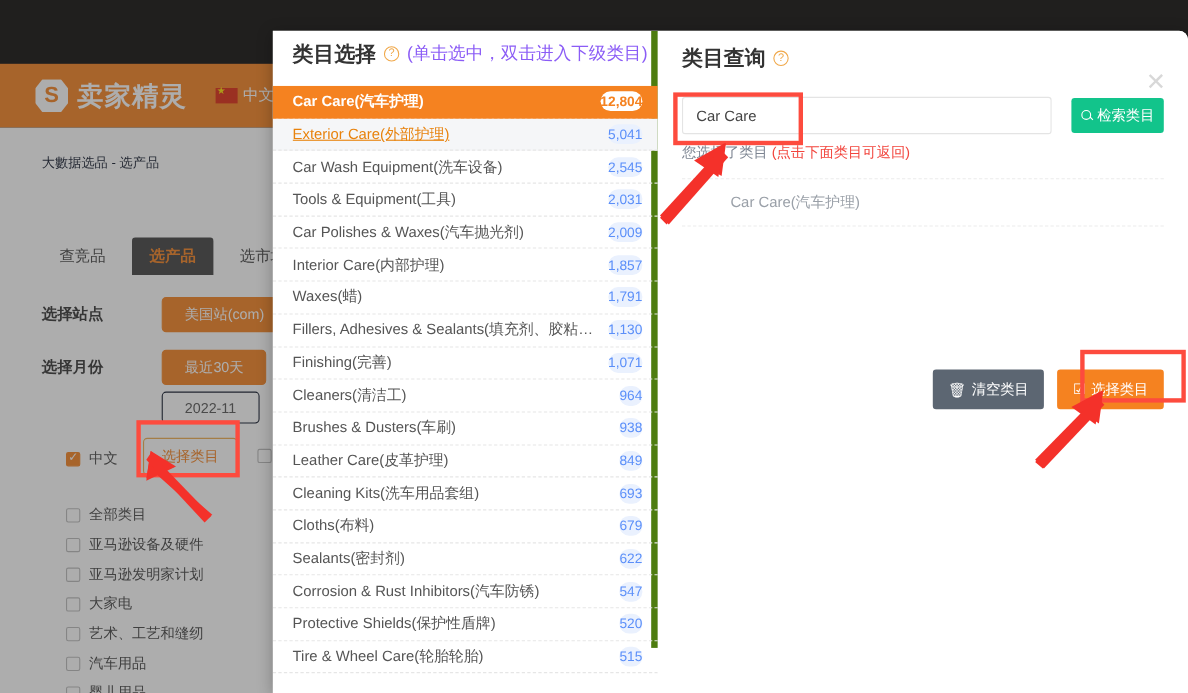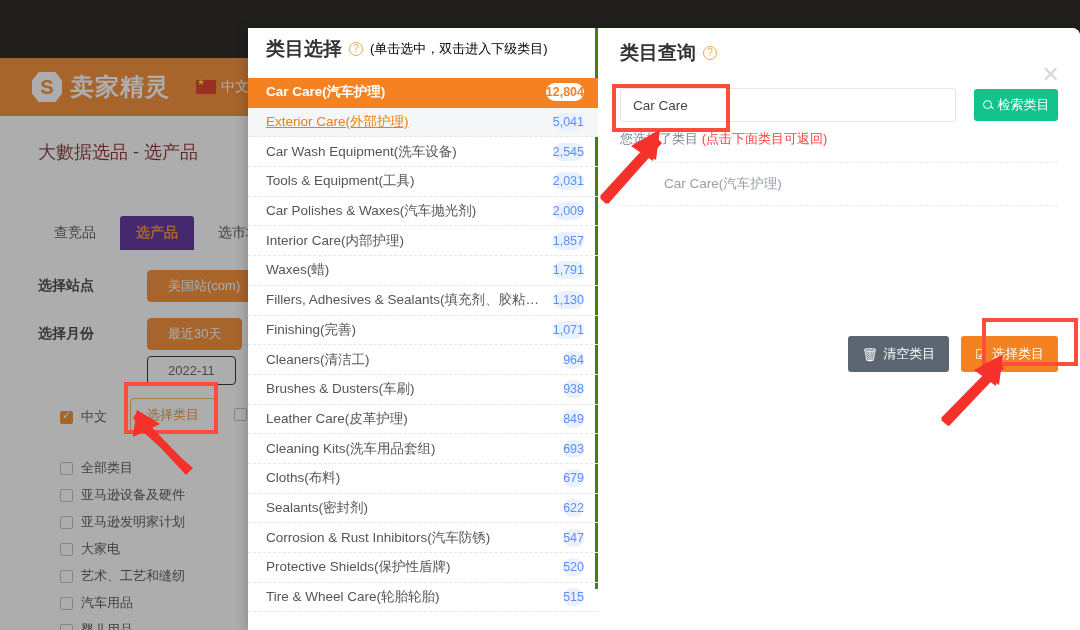--- a/index.html
+++ b/index.html
@@ -63,28 +63,28 @@
   }
   .lang-text { margin-left: 5px; color: #fff; font-size: 14px; }
   .nav-link { margin-left: 22px; color: #fff; font-size: 16px; }
 
   .bg-body {
     position: absolute; left: 0; top: 116px; width: 1080px; height: 514px;
     background: #ffffff;
   }
   .crumb {
     position: absolute; left: 38px; top: 24px;
-    font-size: 18px; color: #7f1d1d;
+    font-size: 12px; color: #0f172a;
   }
   .tabs { position: absolute; left: 38px; top: 100px; display: flex; gap: 8px; }
   .tab {
     padding: 8px 16px; font-size: 14px; color: #444;
     border-radius: 3px 3px 0 0;
   }
-  .tab.active { color: #f58220; background: #4c1d95; font-weight: bold; }
+  .tab.active { color: #f58220; background: #404040; font-weight: bold; }
   .frow { position: absolute; display: flex; align-items: center; }
   .flabel { font-size: 14px; color: #333; font-weight: bold; width: 74px; }
   .pill {
     font-size: 13px; padding: 6px 20px; border-radius: 4px;
     border: 1px solid #0f172a; color: #555; margin-right: 8px; background:#fff;
     white-space: nowrap;
     margin-left: 35px;
   }
   .pill.sel { background: #f58220; border-color: #f58220; color: #fff; }
   .cbrow { position: absolute; display: flex; align-items: center; font-size: 13px; color: #444; }
@@ -111,35 +111,35 @@
     position: absolute; left: 248px; top: 28px;
     width: 832px; height: 602px;
     background: #fff;
     border-radius: 0 8px 0 0;
     overflow: hidden;
     box-shadow: 0 2px 14px rgba(0,0,0,.25);
     display: flex;
   }
   .left-pane {
     width: 350px; height: 561px; position: relative;
-    border-right: 3px solid #4d7c0f;
+    border-right: 6px solid #4d7c0f;
     background: #fff;
   }
   .lp-head {
     height: 42px; display: flex; align-items: center;
     padding-left: 18px; white-space: nowrap;
   }
   .lp-title { font-size: 19px; color: #333; font-weight: bold; }
   .qmark {
     display: inline-flex; align-items: center; justify-content: center;
     width: 14px; height: 14px; border-radius: 50%;
     border: 1px solid #f0a84a; color: #f0a84a; font-size: 10px;
     margin-left: 7px; margin-right: 7px; line-height: 1;
   }
-  .lp-hint { font-size: 13px; color: #000000; }
+  .lp-hint { font-size: 16px; color: #8b5cf6; }
 
   .cat-list { position: absolute; left: 0; top: 50px; width: 350px; height: 552px; overflow: hidden; }
   .cat-row {
     height: 29.7px; display: flex; align-items: center;
     justify-content: space-between;
     padding: 0 14px 0 18px;
     border-bottom: 1px dashed #e6e6e6;
     font-size: 13.5px; color: #555;
   }
   .cat-row.selected {

